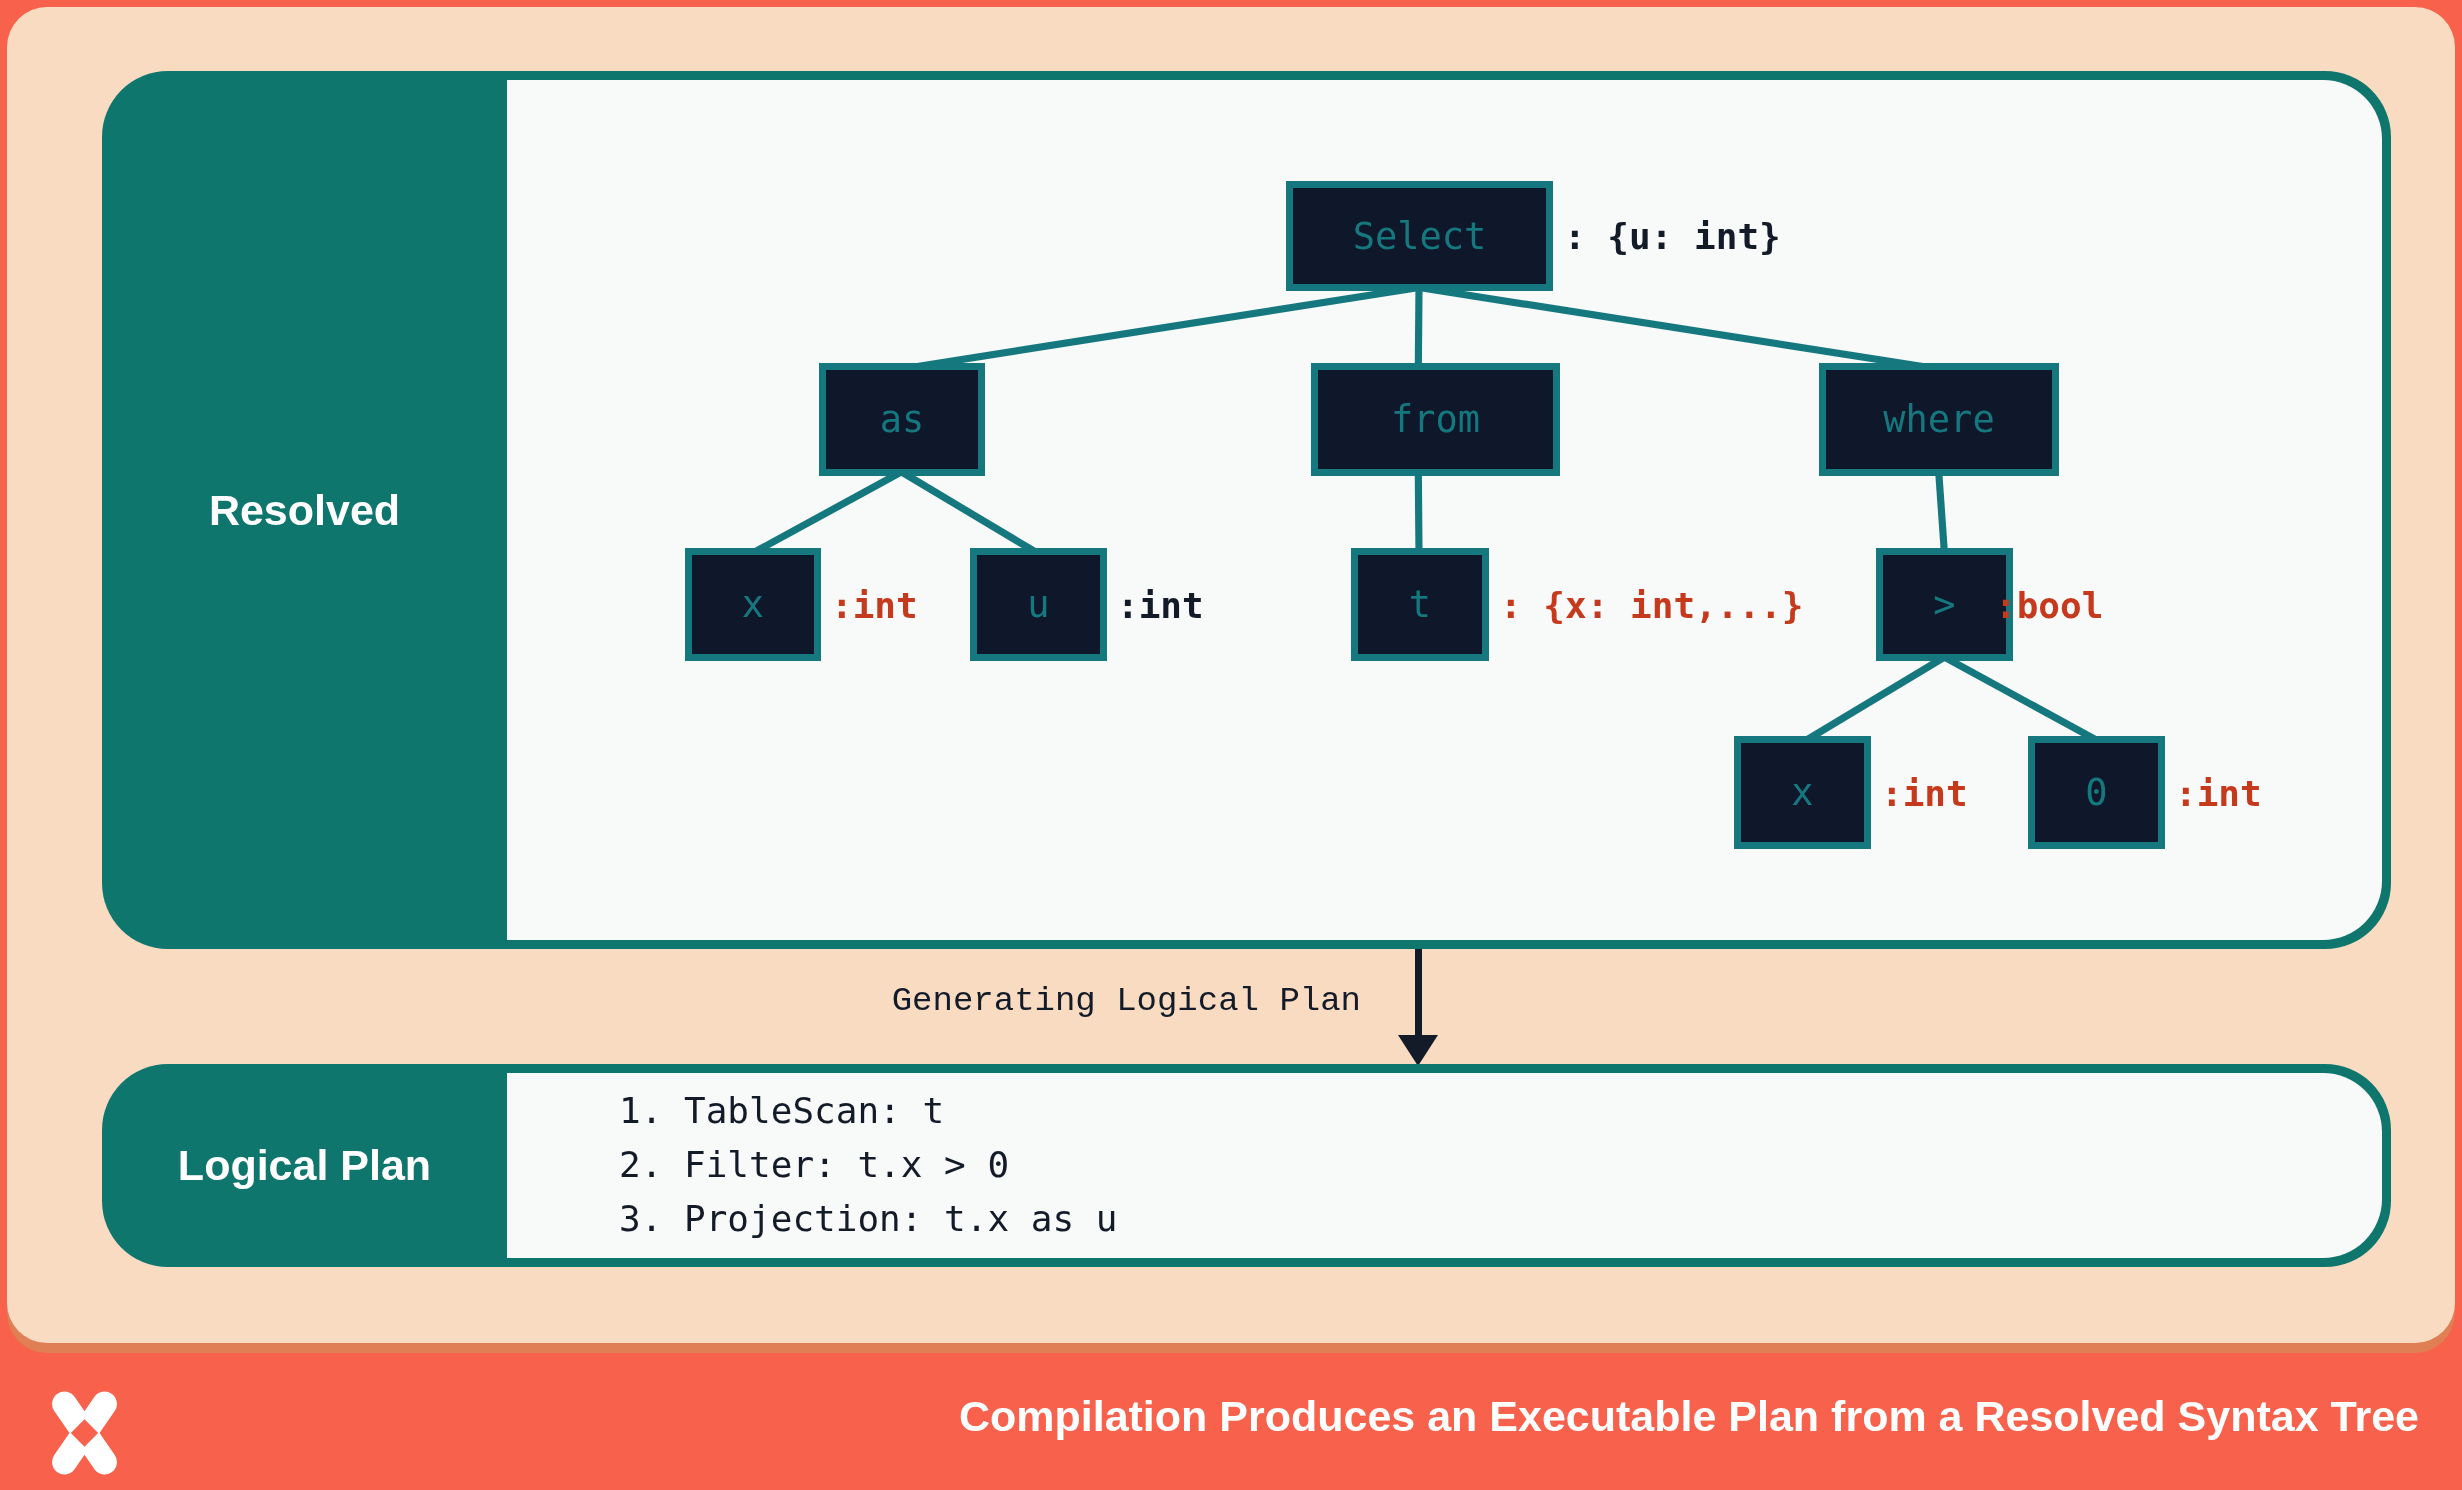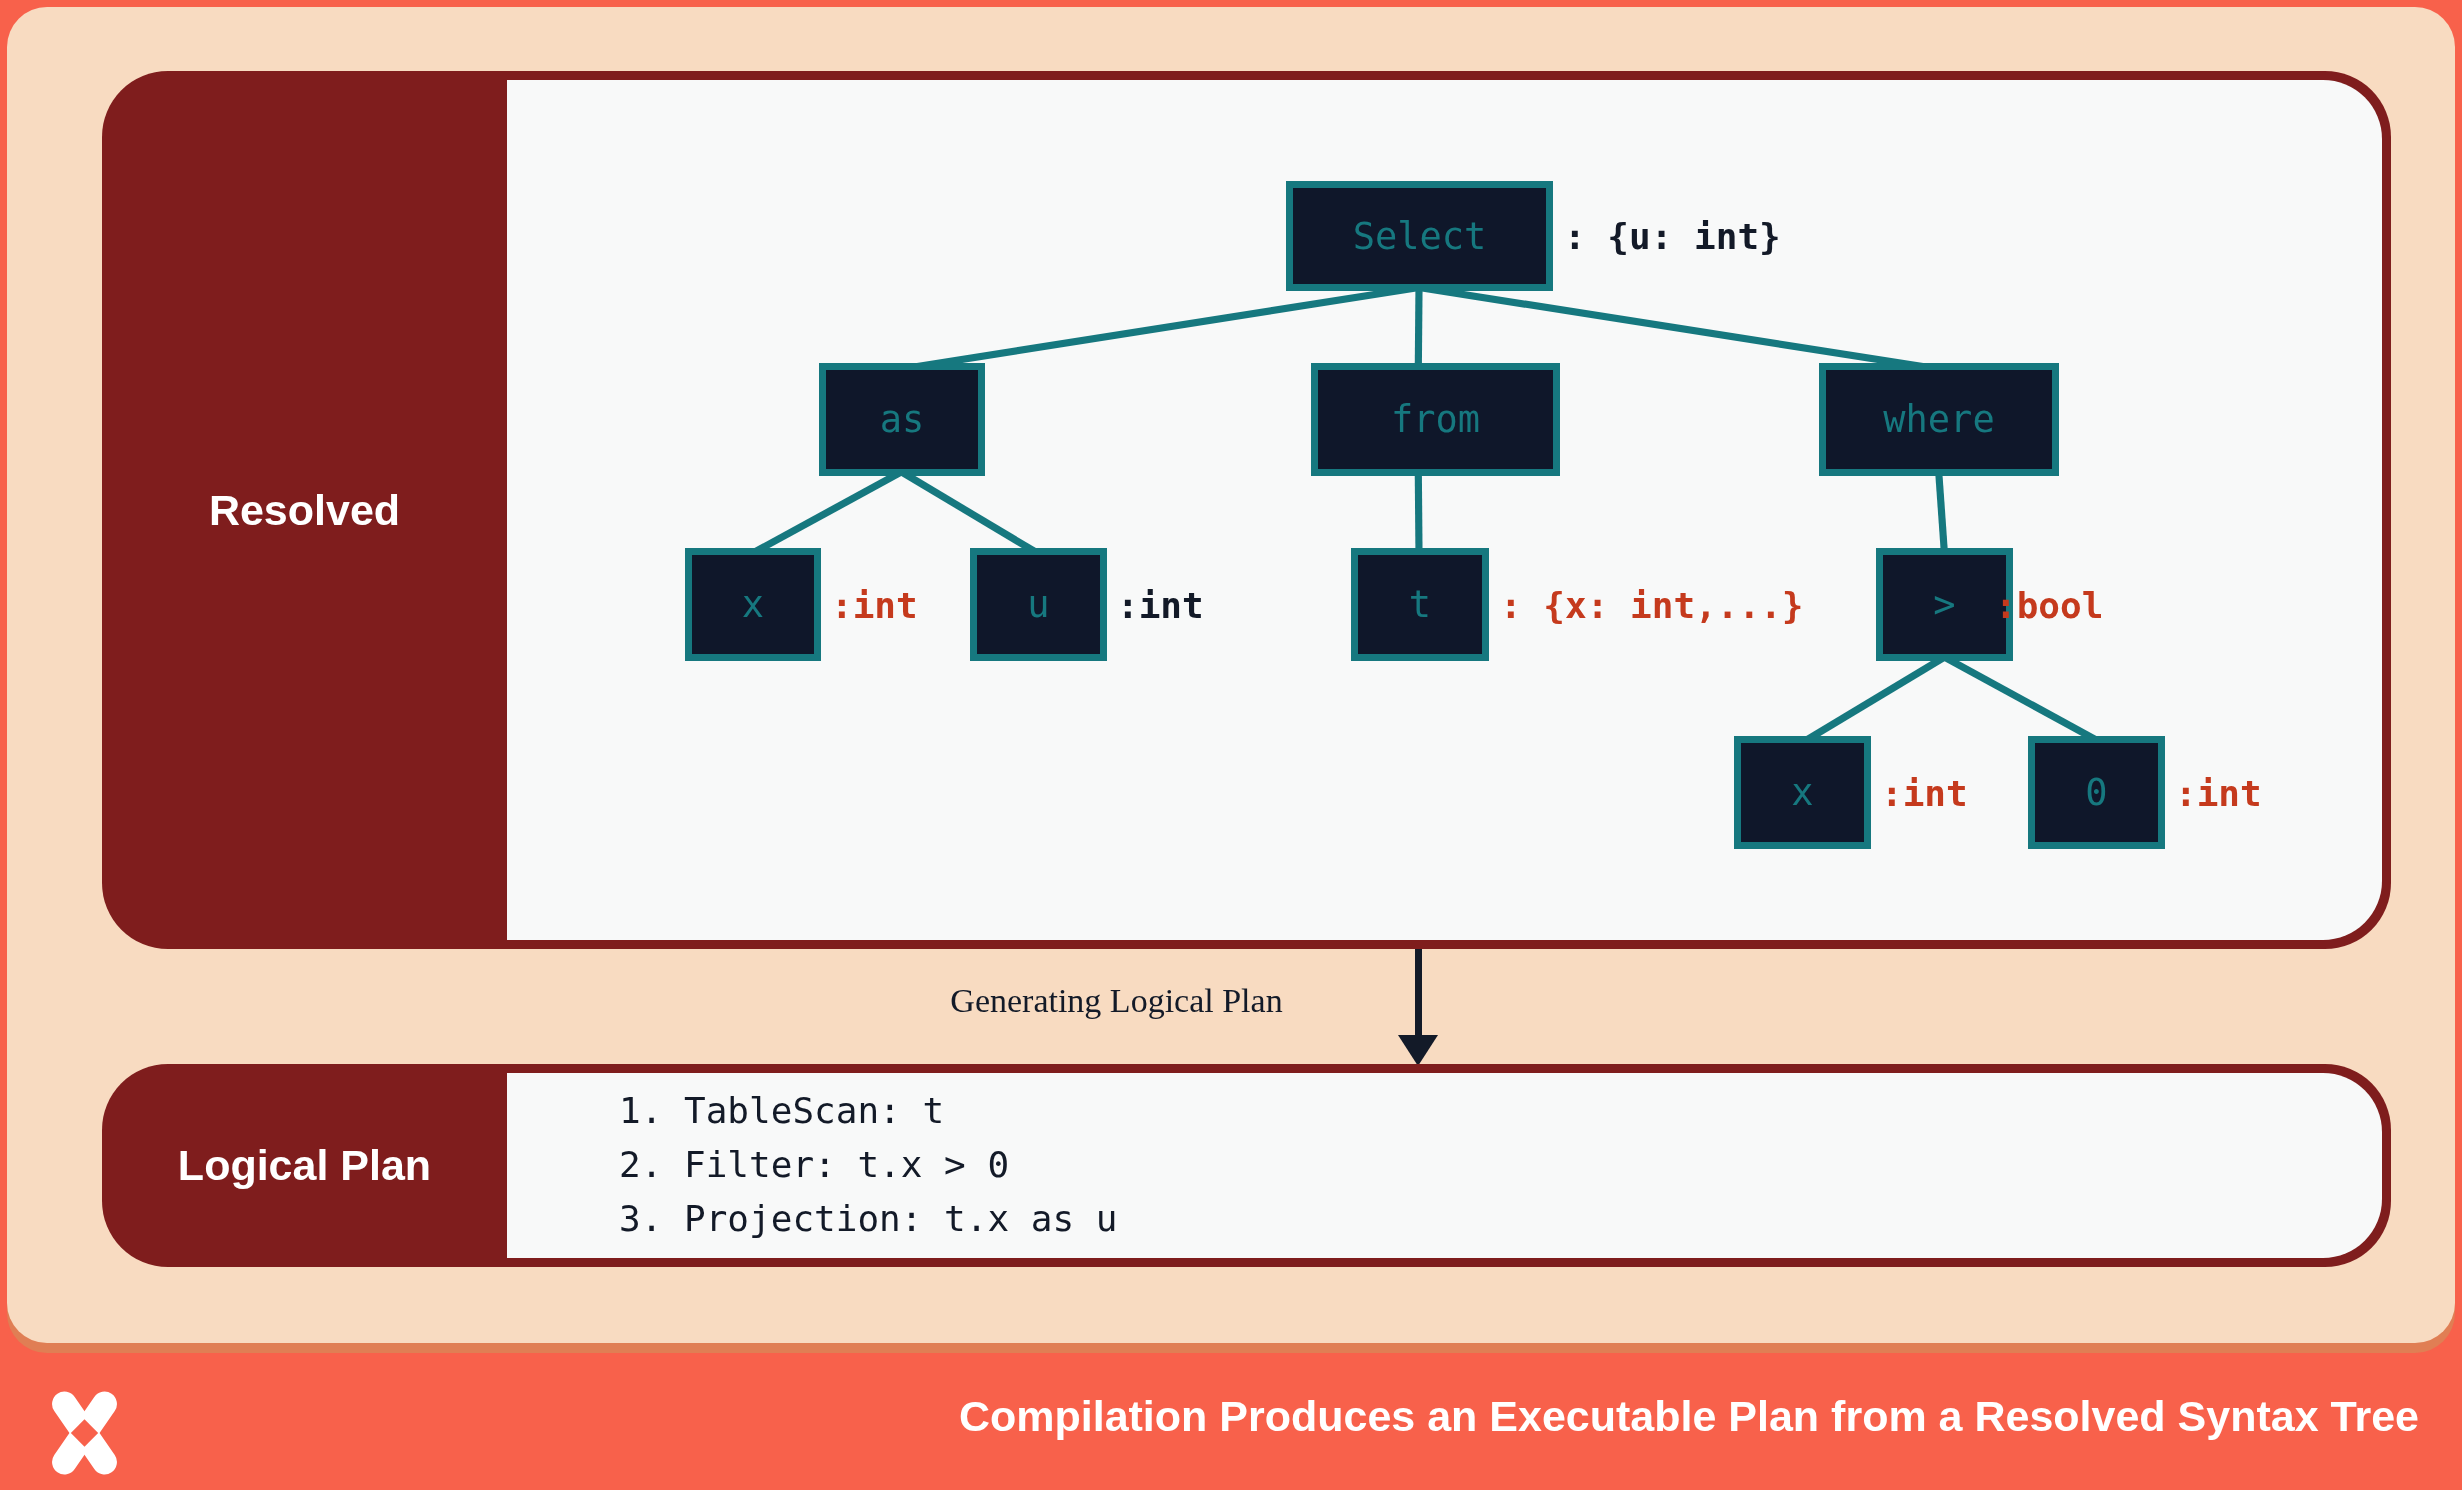--- a/index.html
+++ b/index.html
@@ -4,21 +4,21 @@
 <style>
   html,body{margin:0;padding:0;}
   body{background:#F8614B;font-family:"Liberation Sans",sans-serif;}
   .stage{position:relative;width:2462px;height:1490px;overflow:hidden;background:#F8614B;}
 
   
   .peach-card{position:absolute;left:7.1px;top:7.1px;width:2448px;height:1336px;
     background:#F8DBC1;border-radius:40px;box-shadow:0 10px 0 0 #E07E54;}
 
   
-  .panel{position:absolute;left:102px;width:2289px;background:#7f1d1d;border-radius:66px;}
+  .panel{position:absolute;left:102px;width:2289px;background:#0f766e;border-radius:66px;}
   .panel-syntax{top:71px;height:878px;}
   .panel-plan{top:1064px;height:203px;}
 
   .panel-label{position:absolute;left:0;top:0;width:405px;height:100%;
     display:flex;flex-direction:column;align-items:center;justify-content:center;
     color:#FFFFFF;font-weight:700;font-size:43px;line-height:71px;text-align:center;}
 
   .panel-content{position:absolute;left:405px;top:8.6px;right:8.6px;bottom:8.6px;
     background:#F8F9F9;border-radius:0 59px 59px 0;}
 
@@ -46,22 +46,22 @@
   .a-x1{left:831px;top:550px;}
   .a-u{left:1117px;top:550px;}
   .a-t{left:1500px;top:550px;}
   .a-gt{left:1995px;top:550px;}
   .a-x2{left:1881px;top:738px;}
   .a-zero{left:2175px;top:738px;}
 
   .edges{position:absolute;left:0;top:0;pointer-events:none;}
 
   
-  .transition-label{position:absolute;left:844px;top:982px;width:545px;text-align:center;
-    font-family:Liberation Serif, serif;font-size:34px;color:#131A28;}
+  .transition-label{position:absolute;left:816px;top:982px;width:545px;text-align:right;
+    font-family:Liberation Mono, monospace;font-size:34px;color:#131A28;}
   .arrow-line{position:absolute;left:1415px;top:949px;width:7.1px;height:90px;background:#131A28;}
   .arrow-head{position:absolute;left:1398px;top:1035px;width:0;height:0;
     border-left:20px solid transparent;border-right:20px solid transparent;border-top:31px solid #131A28;}
 
   
   .plan-steps{position:absolute;left:579px;top:1072px;height:186px;width:1144px;
     display:flex;flex-direction:column;justify-content:center;
     font-family:"DejaVu Sans Mono",monospace;font-size:36px;line-height:54px;color:#131A28;white-space:pre;margin-left:40px;}
 
   

